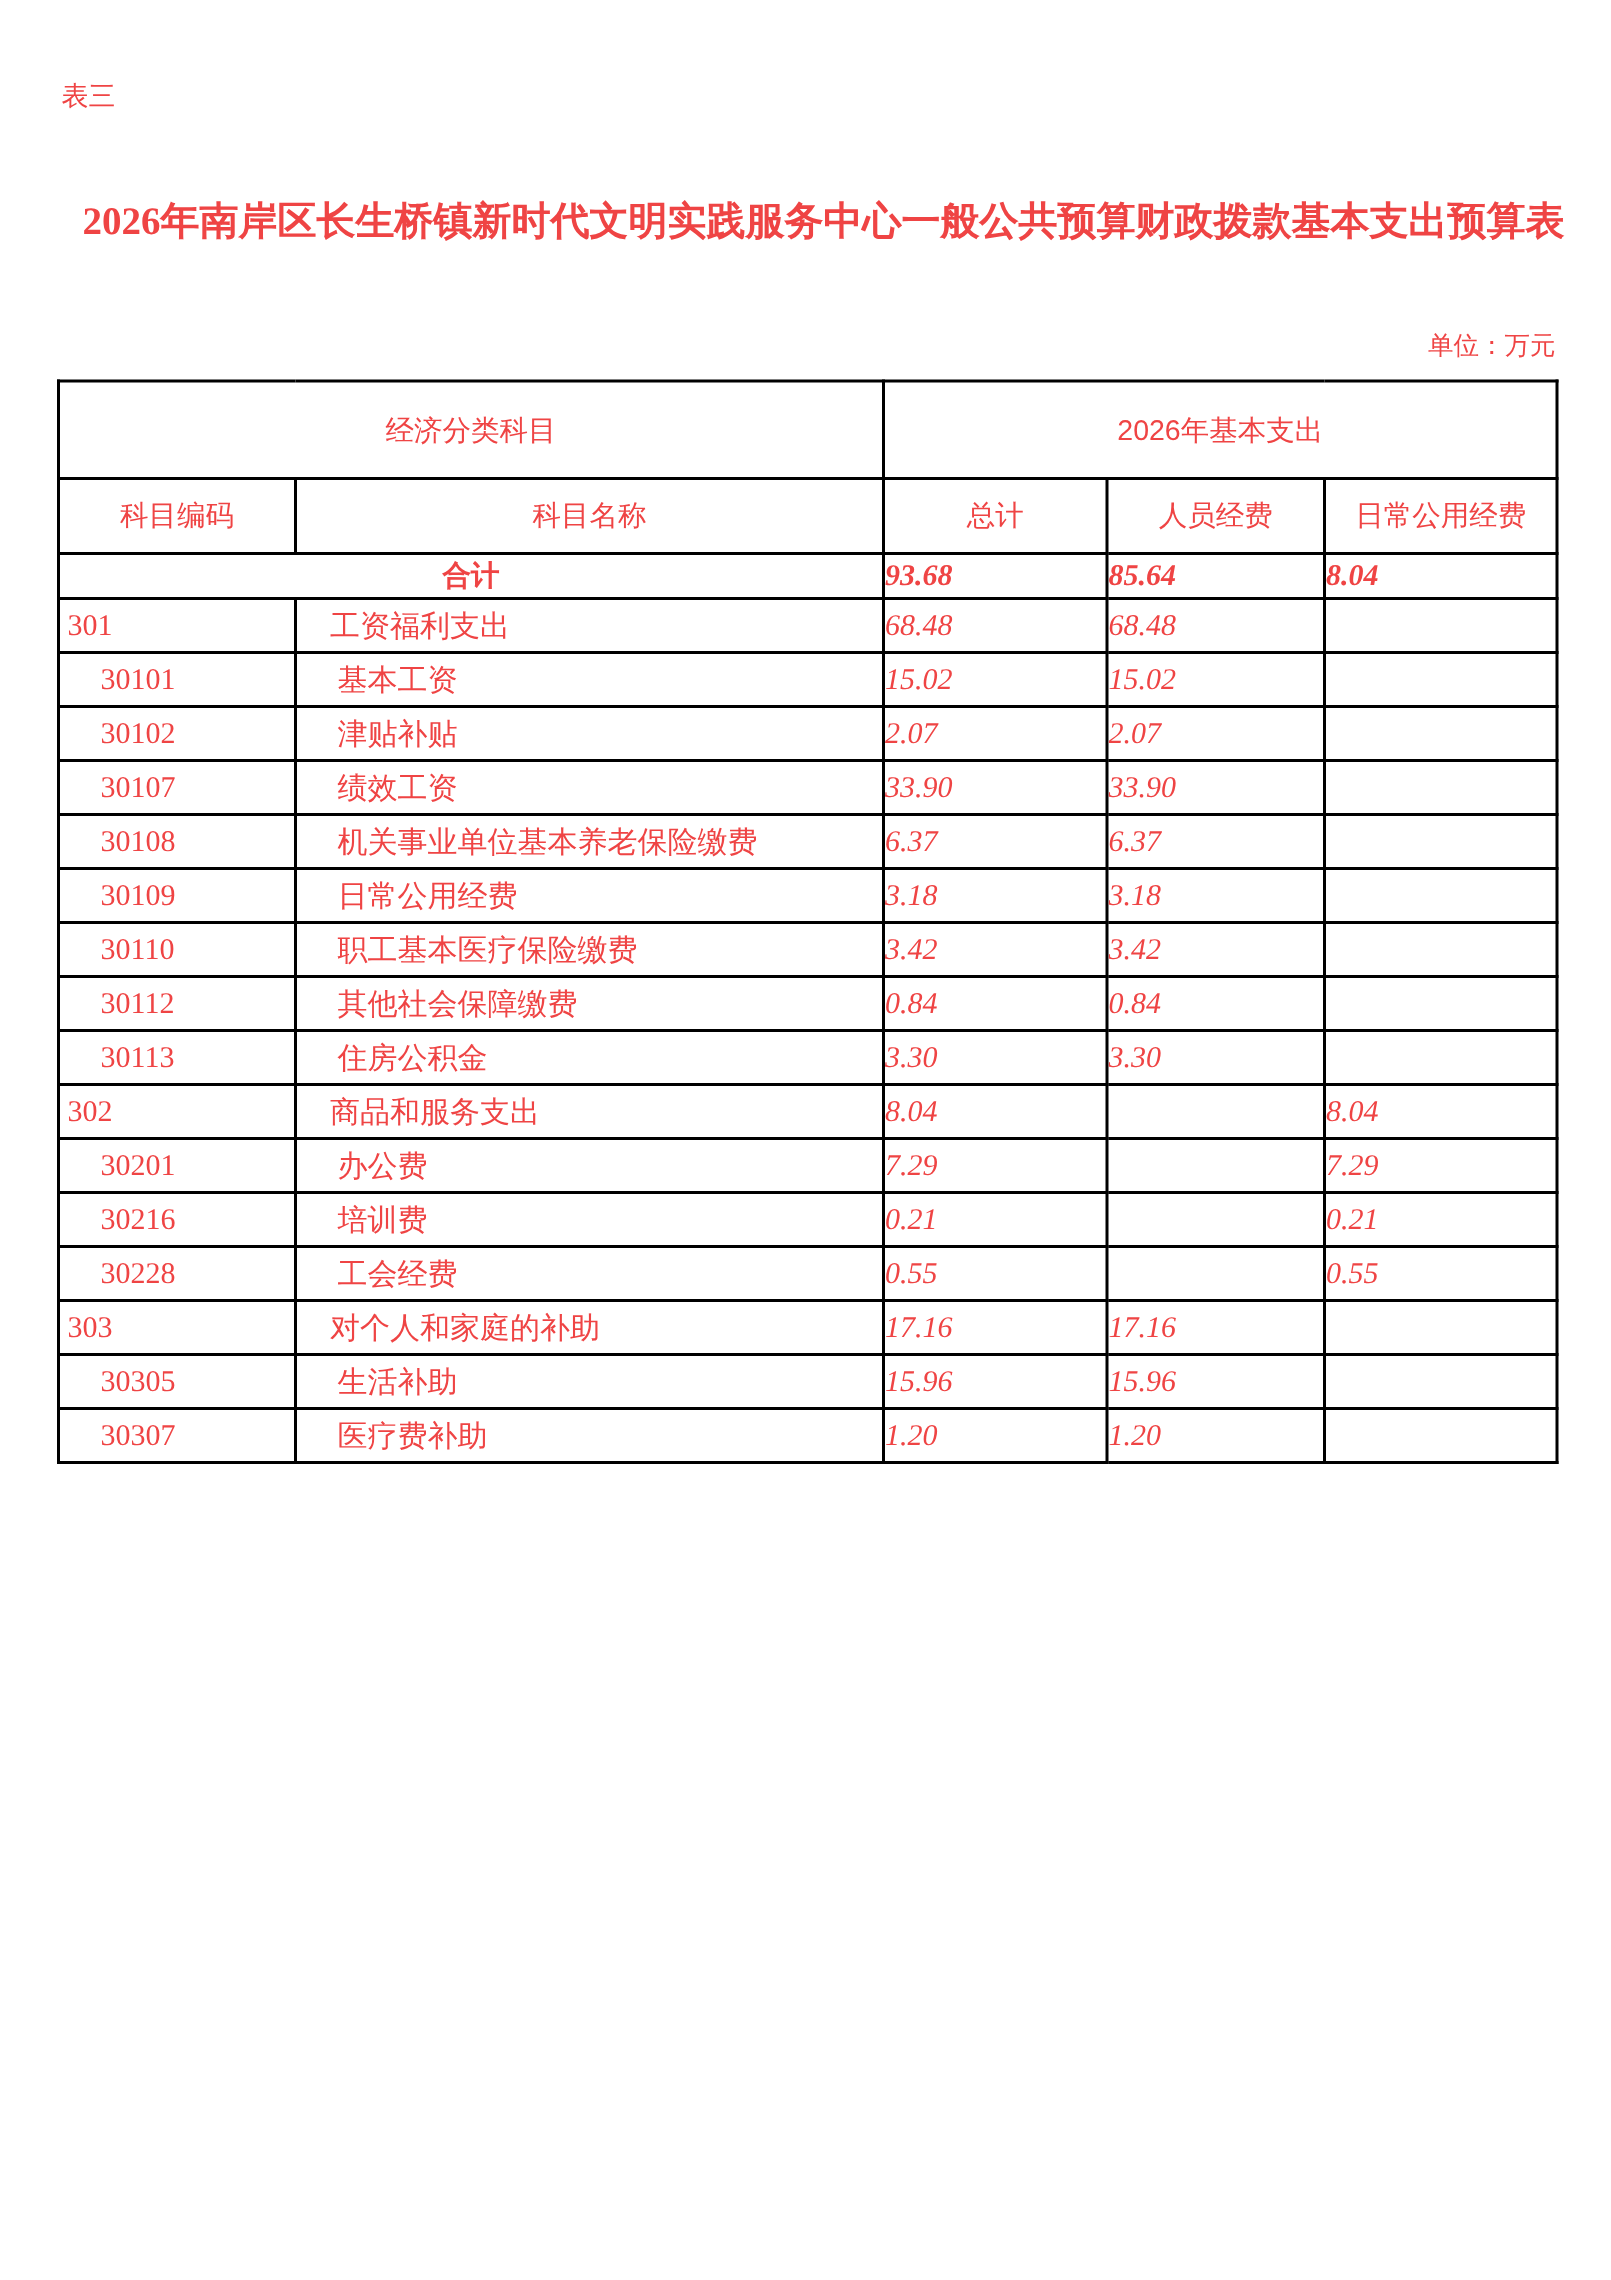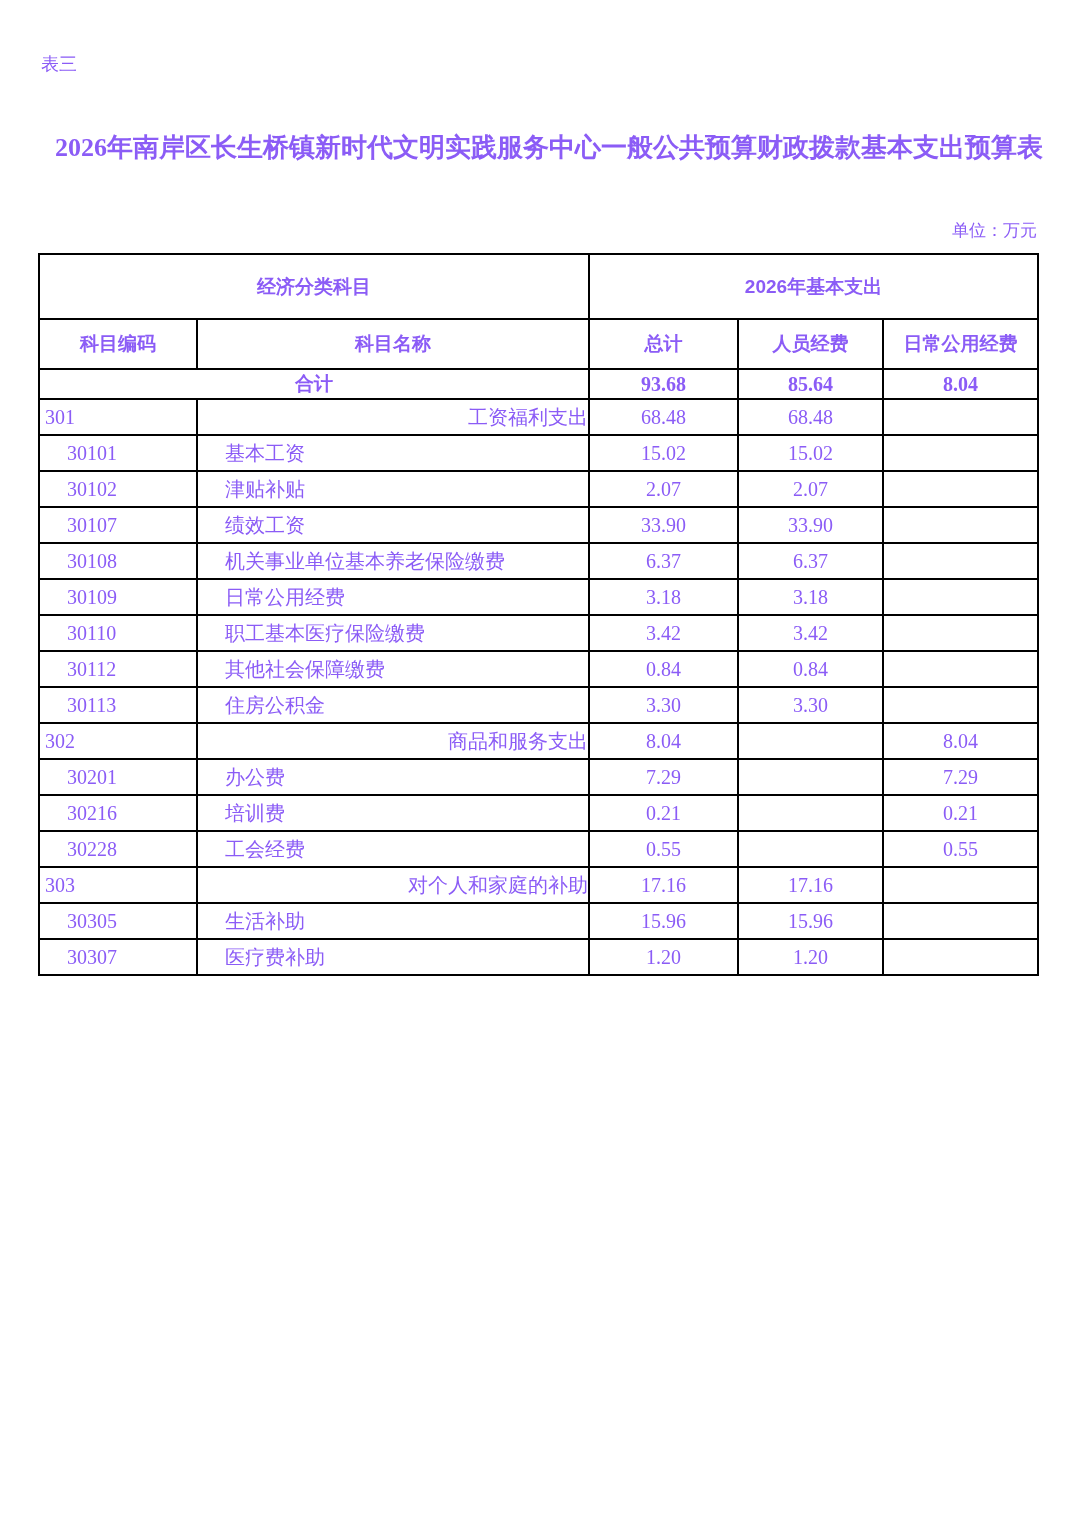--- a/index.html
+++ b/index.html
@@ -5,21 +5,21 @@
   html, body {
     margin: 0;
     padding: 0;
     background: #ffffff;
   }
   .page {
     position: relative;
     width: 1074px;
     height: 1520px;
     background: #ffffff;
-    color: #8b5cf6;
+    color: #ef4444;
     font-family: "Liberation Serif", "DejaVu Serif", serif;
     overflow: hidden;
   }
   .table-label {
     position: absolute;
     left: 41px;
     top: 52px;
     font-size: 18px;
     font-family: "Liberation Serif", "DejaVu Serif", serif;
   }
@@ -53,46 +53,47 @@
   table.budget th,
   table.budget td {
     border: 2px solid #000000;
     overflow: hidden;
     white-space: nowrap;
     vertical-align: middle;
     padding: 0;
   }
   table.budget th {
     font-family: "Liberation Sans", "DejaVu Sans", sans-serif;
-    font-weight: bold;
+    font-weight: normal;
     font-size: 19px;
     text-align: center;
     margin-top: 21px;
   }
   tr.h1 th { height: 63px; }
   tr.h2 th { height: 48px; }
   tr.total-row td { height: 28px; }
   tr.data-row td { height: 34px; }
   td.code {
     font-size: 20px;
     text-align: left;
   }
   td.name {
     font-size: 20px;
     text-align: left;
   }
   td.code.lvl1 { padding-left: 5px; }
   td.code.lvl2 { padding-left: 27px; }
-  td.name.lvl1 { padding-left: 4px; text-align: right; }
+  td.name.lvl1 { padding-left: 22px; }
   td.name.lvl2 { padding-left: 27px; }
   td.num {
     font-size: 20px;
-    text-align: center;
+    text-align: left;
     padding-right: 4px;
     font-family: "Liberation Serif", "DejaVu Serif", serif;
+    font-style: italic;
   }
   tr.total-row td.total-label {
     font-family: "Liberation Sans", "DejaVu Sans", sans-serif;
     font-weight: bold;
     font-size: 19px;
     text-align: center;
   }
   tr.total-row td.num {
     font-weight: bold;
   }

